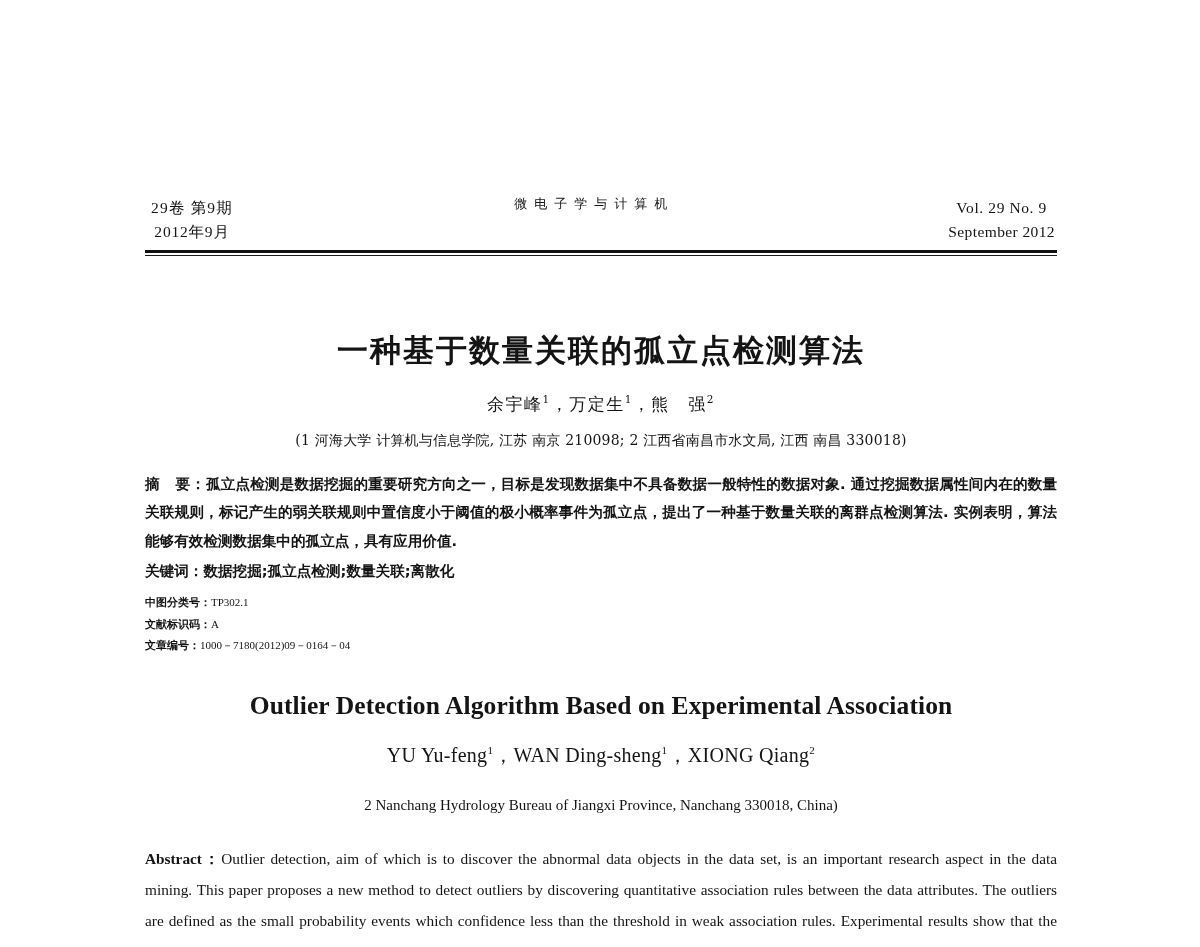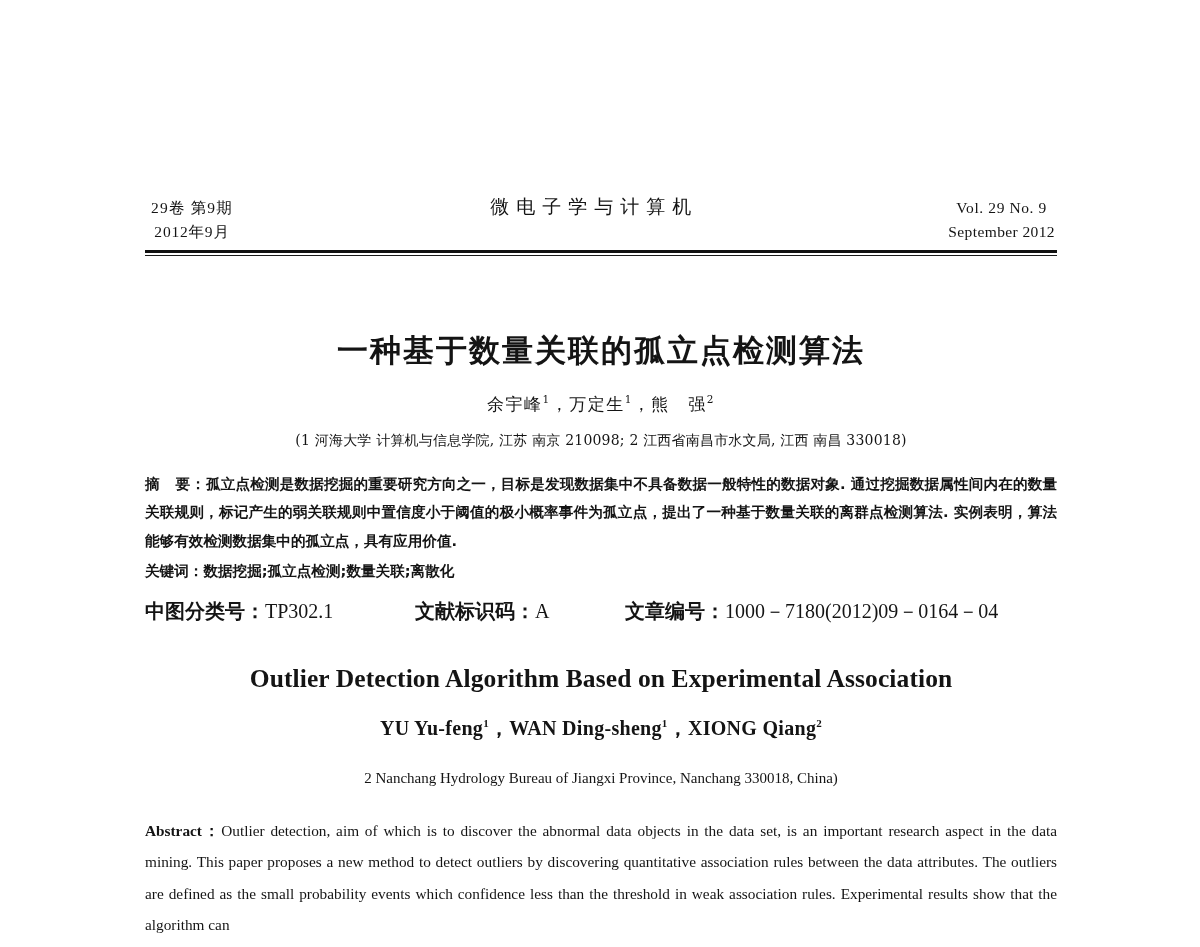--- a/index.html
+++ b/index.html
@@ -49,24 +49,24 @@
     padding-left: 6px;
   }
   .mast-left .l1 { letter-spacing: 1.2px; }
   .mast-left .l2 { letter-spacing: 0.8px; }
   .mast-center {
     text-align: center;
     flex: 1;
     margin-top: -2px;
   }
   .mast-center .cn {
-    font-size: 19px;
+    font-size: 13px;
     letter-spacing: 7px;
     padding-left: 7px;
-    font-family: Liberation Mono, monospace;
+    font-family: Liberation Serif, serif;
   }
   .mast-center .en {
     font-size: 19.5px;
     letter-spacing: 0.2px;
     margin-top: 2px;
     font-family: "Liberation Serif", "DejaVu Serif", serif;
   }
   .mast-right {
     text-align: center;
     padding-right: 2px;
@@ -133,24 +133,25 @@
   .cn-keywords {
     margin-top: 2px;
     font-size: 14.6px;
     line-height: 1.95;
     font-family: "DejaVu Sans", "Liberation Sans", sans-serif;
     font-weight: bold;
   }
 
   .cn-codes {
     margin-top: 6px;
-    font-size: 20px;
+    font-size: 11px;
     line-height: 1.9;
     display: flex;
     font-family: "DejaVu Sans", "Liberation Sans", sans-serif;
+    flex-direction: column;
   }
   .cn-codes .seg { white-space: nowrap; }
   .cn-codes .seg .k { font-weight: bold; }
   .cn-codes .seg .v {
     font-family: "Liberation Serif", "DejaVu Serif", serif;
     font-weight: normal;
   }
   .cn-codes .s1 { width: 270px; }
   .cn-codes .s2 { width: 210px; }
 
@@ -162,21 +163,20 @@
     margin-top: 34px;
     letter-spacing: 0.1px;
     font-family: "Liberation Serif", "DejaVu Serif", serif;
   }
   .en-authors {
     text-align: center;
     font-size: 20px;
     margin-top: 20px;
     letter-spacing: 0.3px;
     font-family: "Liberation Serif", "DejaVu Serif", serif;
-    font-weight: bold;
   }
   .en-authors sup { font-size: 11px; }
   .en-affil {
     text-align: center;
     font-size: 15px;
     line-height: 1.95;
     margin-top: 22px;
     font-family: "Liberation Serif", "DejaVu Serif", serif;
   }
   .en-abstract {

